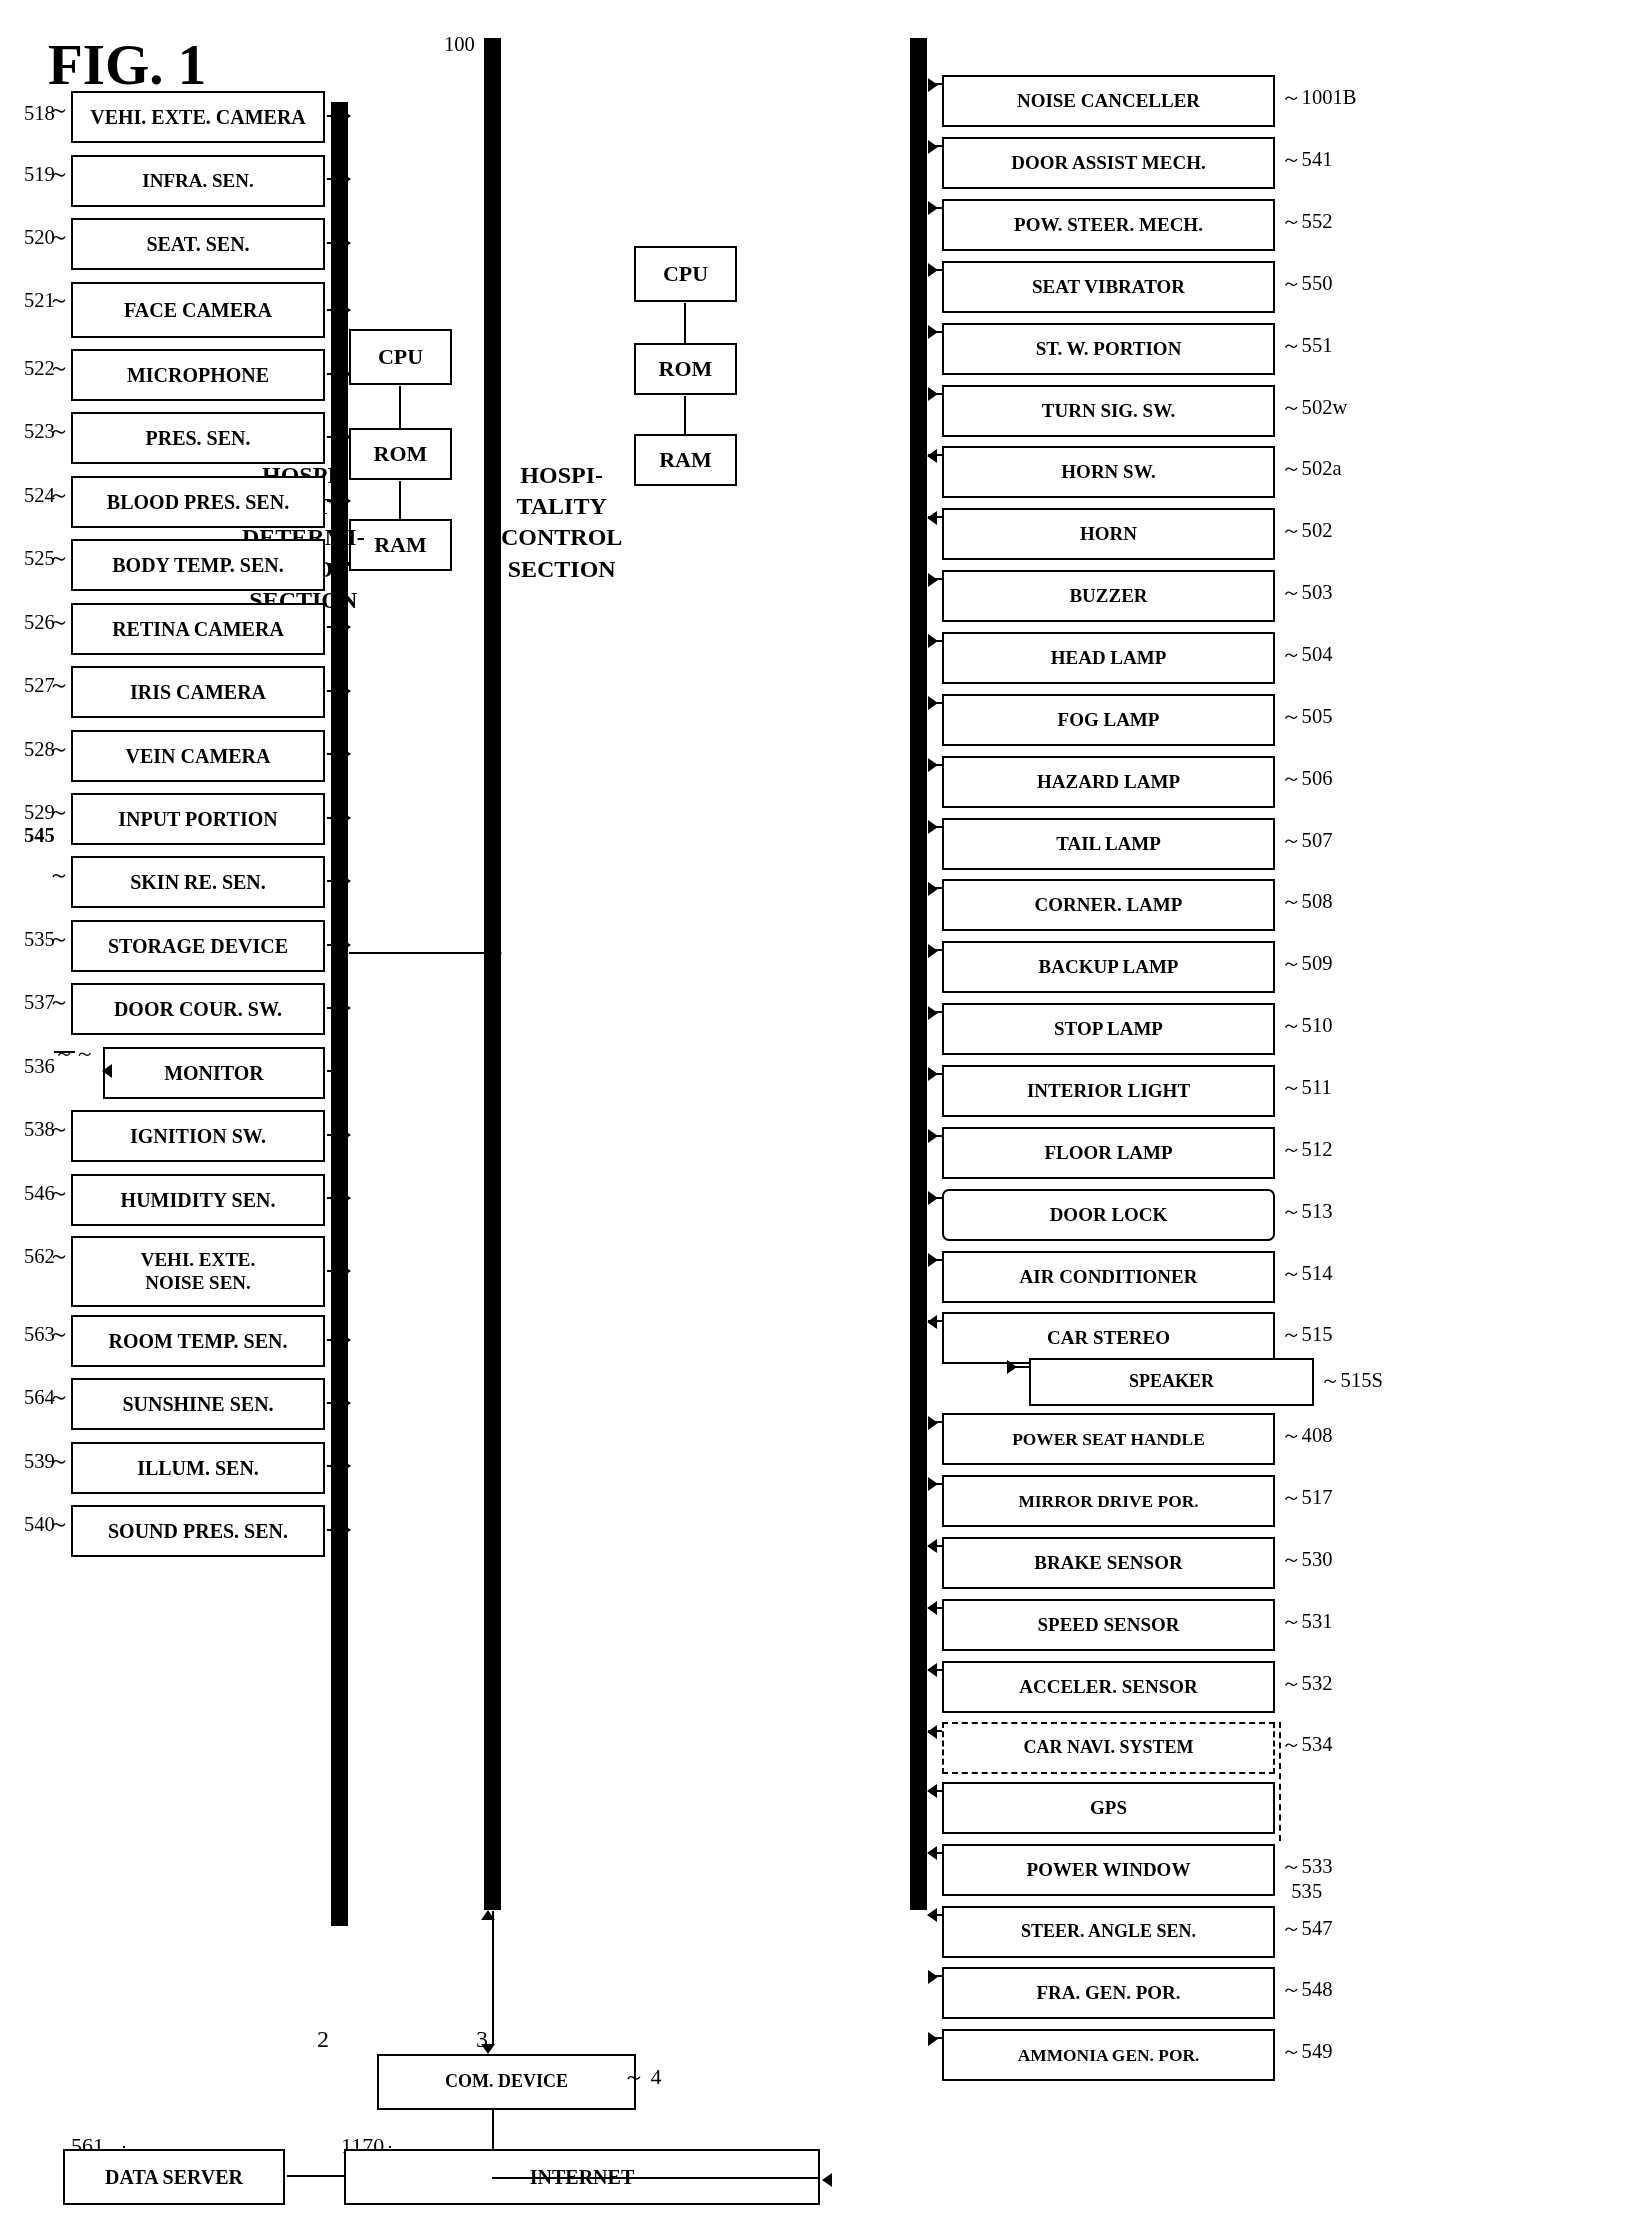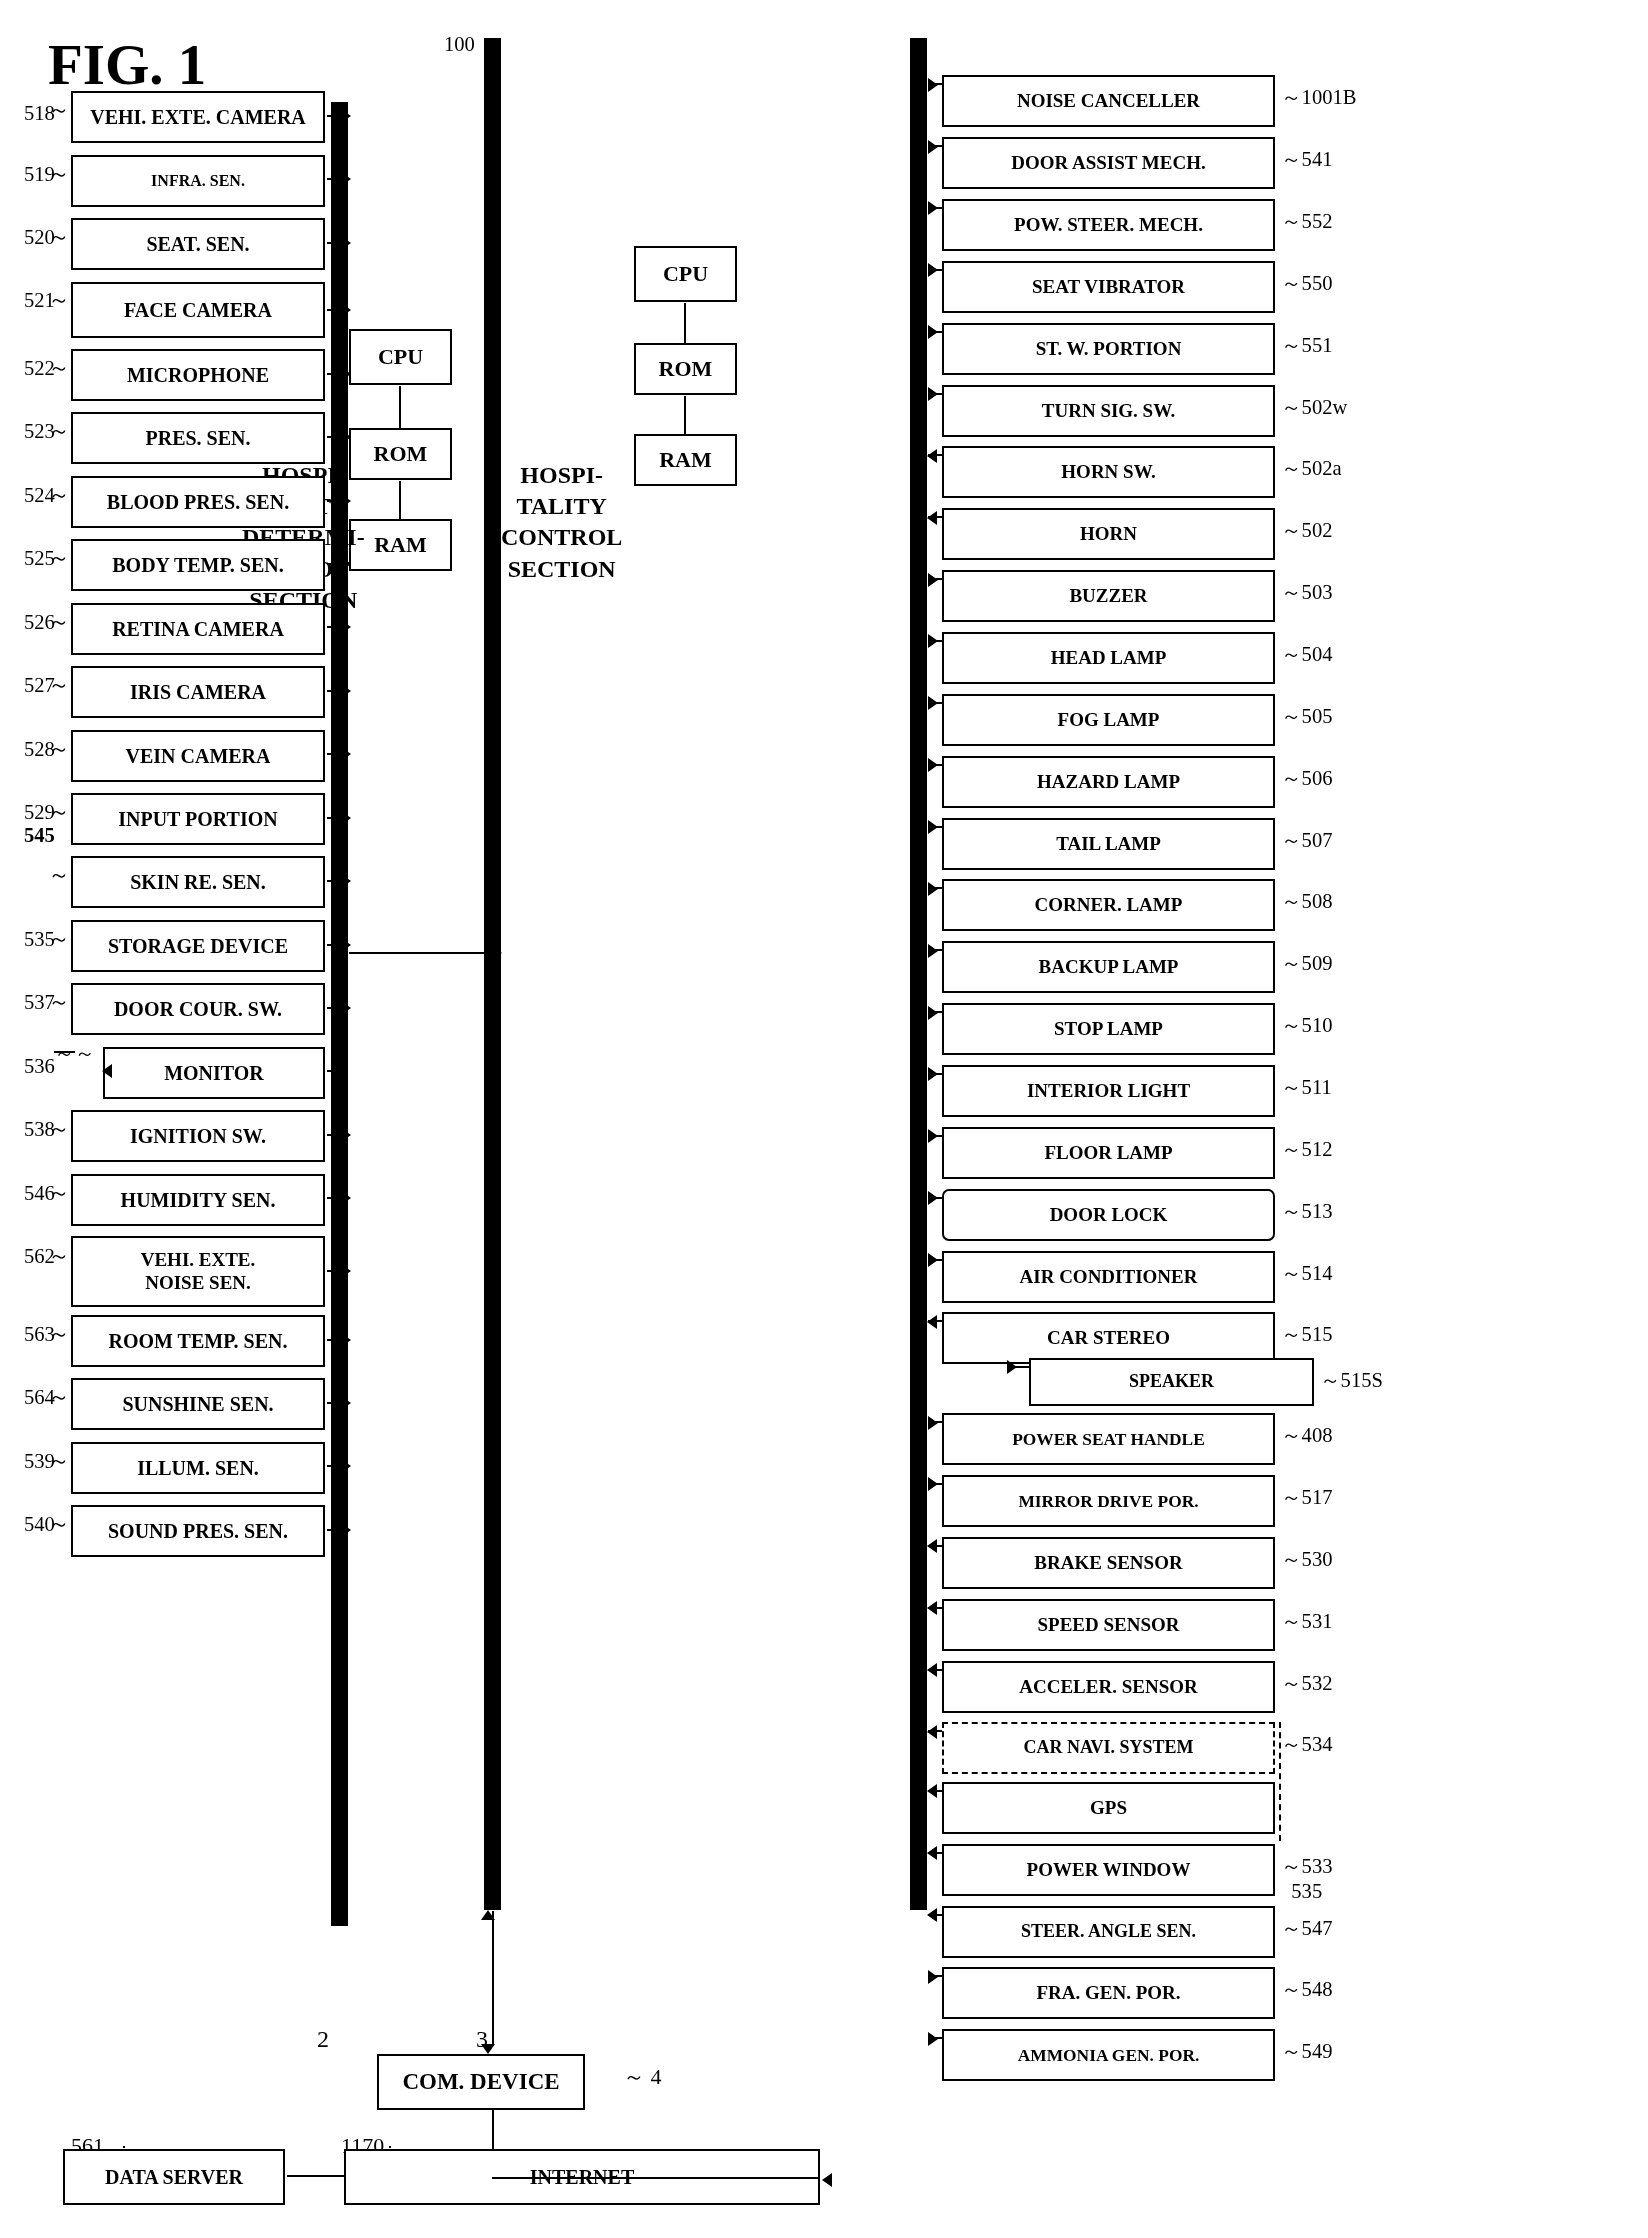--- a/index.html
+++ b/index.html
@@ -126,21 +126,21 @@
   <div class="ref" style="bottom:186px; left:317px; font-size:24px;">2</div>
   <div class="ref" style="bottom:186px; left:476px; font-size:24px;">3</div>
 
   <div class="ref" style="top:102px; left:24px;">518</div>
   <div style="position:absolute; top:95px; left:48px; font-size:22px;">～</div>
   <div class="box" style="left:71px; top:91px; width:254px; height:52px; font-size:20px;">VEHI. EXTE. CAMERA</div>
   <div class="arrow-right arrowhead-r" style="left:327px; top:115px; width:14.3px;"></div>
 
   <div class="ref" style="top:163px; left:24px;">519</div>
   <div style="position:absolute; top:159px; left:48px; font-size:22px;">～</div>
-  <div class="box" style="left:71px; top:155px; width:254px; height:52px; font-size:16px;">INFRA. SEN.</div>
+  <div class="box" style="left:71px; top:155px; width:254px; height:52px; font-size:19px;">INFRA. SEN.</div>
   <div class="arrow-right arrowhead-r" style="left:327px; top:178px; width:14.3px;"></div>
 
   <div class="ref" style="top:226px; left:24px;">520</div>
   <div style="position:absolute; top:222px; left:48px; font-size:22px;">～</div>
   <div class="box" style="left:71px; top:218px; width:254px; height:52px; font-size:20px;">SEAT. SEN.</div>
   <div class="arrow-right arrowhead-r" style="left:327px; top:242px; width:14.3px;"></div>
 
   <div class="ref" style="top:289px; left:24px;">521</div>
   <div style="position:absolute; top:285px; left:48px; font-size:22px;">～</div>
   <div class="box" style="left:71px; top:282px; width:254px; height:56px; font-size:20px;">FACE CAMERA</div>
@@ -407,21 +407,21 @@
 
   <div style="position:absolute; top:2037px; left:928px; width:14.3px; height:2.4px; background:#000;"></div>
   <div style="position:absolute; top:2032px; left:928px; width:0; height:0; border-top:7.1px solid transparent; border-bottom:7.1px solid transparent; border-left:10.3px solid #000;"></div>
   <div class="box" style="left:942px; top:2029px; width:333px; height:52px; font-size:17.4px;">AMMONIA GEN. POR.</div>
   <div class="ref" style="top:2037px; left:1281px; font-size:20.6px;">～549</div>
 
   <div style="position:absolute; left:492px; top:1911px; width:2.4px; height:135px; background:#000;"></div>
 
   <div style="position:absolute; left:481px; top:1910px; width:0; height:0; border-left:7.1px solid transparent; border-right:7.1px solid transparent; border-bottom:10.3px solid #000;"></div>
   <div style="position:absolute; left:481px; top:2044px; width:0; height:0; border-left:7.1px solid transparent; border-right:7.1px solid transparent; border-top:10.3px solid #000;"></div>
-  <div class="box" style="left:377px; top:2054px; width:208px; height:56px; font-size:23px;">COM. DEVICE</div>
+  <div class="box" style="left:377px; top:2054px; width:259px; height:56px; font-size:18px;">COM. DEVICE</div>
   <div class="ref" style="top:2062px; left:623px; font-size:22px;">～ 4</div>
 
   <div class="ref" style="top:2133px; left:71px; font-size:22px;">561</div>
   <div style="position:absolute; top:2146px; left:123px; width:1.6px; height:2.4px; background:#000;"></div>
   <div class="box" style="left:63px; top:2149px; width:222px; height:56px; font-size:20px;">DATA SERVER</div>
 
   <div class="arrow-right arrowhead-r" style="left:287px; top:2175px; width:57px;"></div>
 
   <div class="ref" style="top:2133px; left:341px; font-size:22px;">1170</div>
   <div style="position:absolute; top:2146px; left:389px; width:1.6px; height:2.4px; background:#000;"></div>

